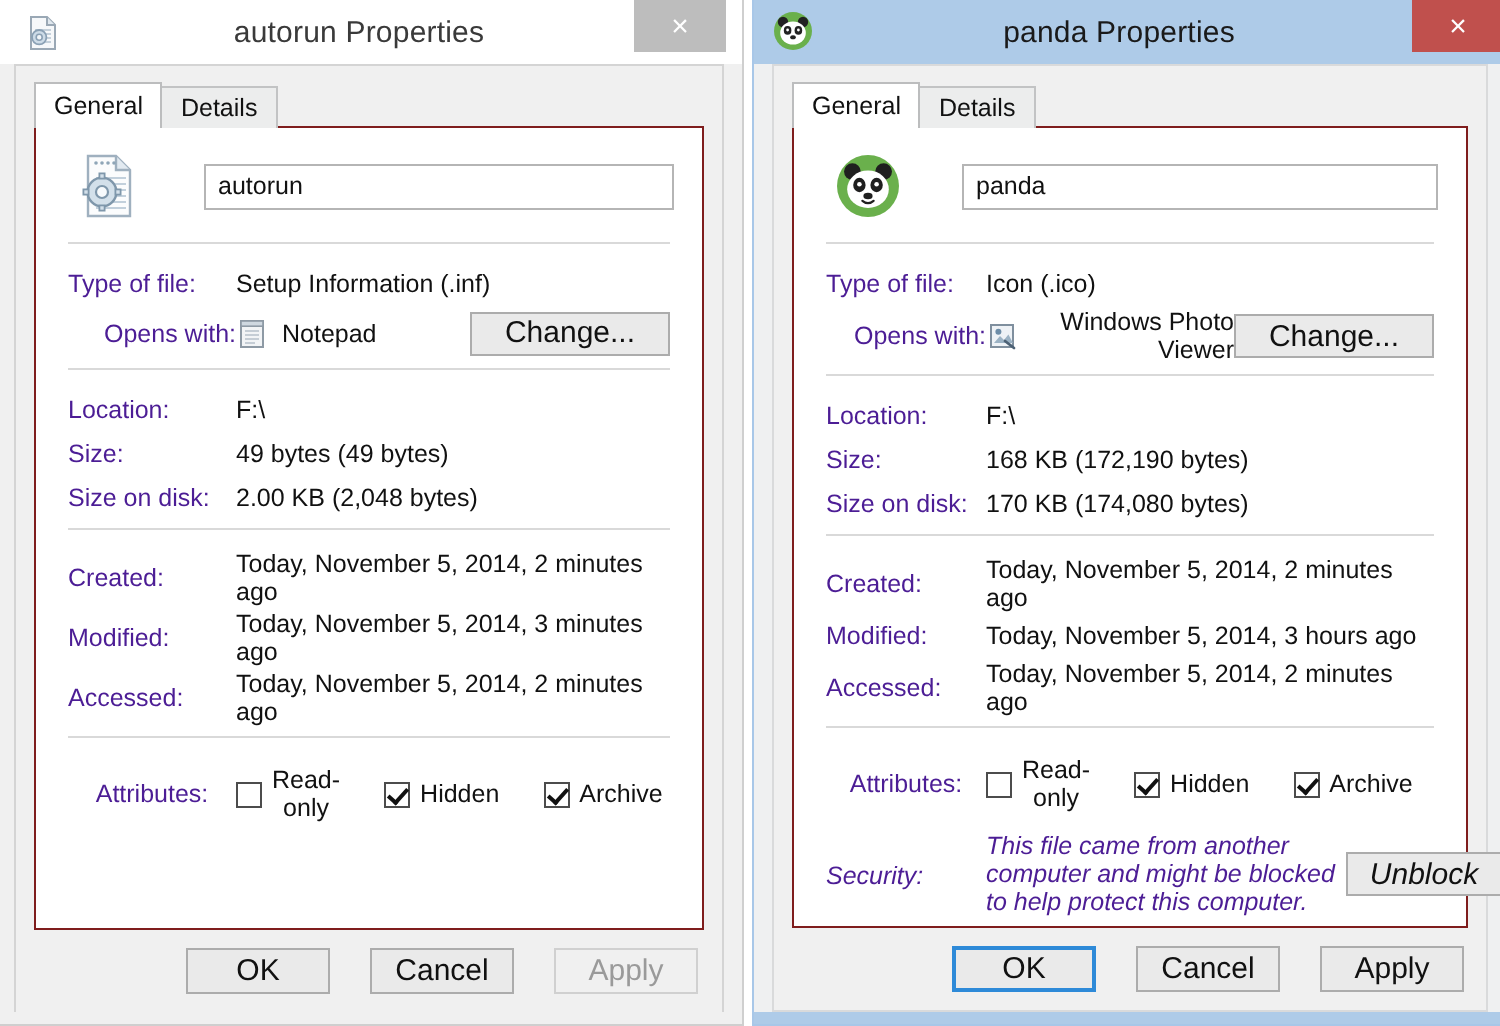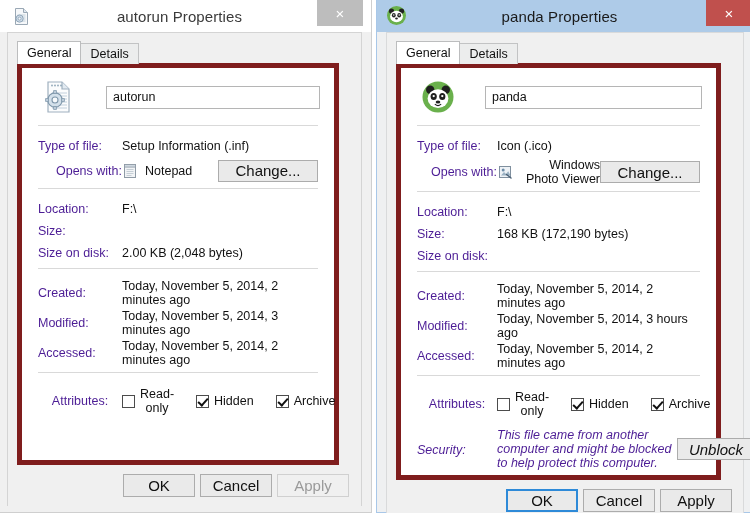--- a/index.html
+++ b/index.html
@@ -134,24 +134,24 @@
     background: #ffffff;
     height: 23px;
     border-color: #bcbdbe;
     position: relative;
     z-index: 4;
   }
 
   
   .tabpage {
     position: relative;
-    margin: -1px 22px 0 9px;
+    margin: -1px 9px 0 9px;
     flex: 1;
     background: #ffffff;
-    border: 5px solid #7f1d1d;
+    border: 1px solid #7f1d1d;
     padding: 0;
   }
 
   
   .file-header {
     display: flex;
     align-items: center;
     padding: 12px 14px 11px 14px;
   }
   .bigicon {
@@ -261,21 +261,21 @@
     color: #4c1d95;
   }
   .btn.unblock { margin-left: auto; min-width: 78px; }
 
   
   .footer {
     flex: 0 0 auto;
     display: flex;
     justify-content: flex-end;
     align-items: center;
-    gap: 5px;
+    gap: 20px;
     padding: 9px 12px 9px 0;
   }
   .footer .btn { min-width: 72px; height: 23px; }
   .window.active .footer { padding-right: 11px; }
 
   .chrome-pad {
     flex: 0 0 6px;
   }
   .window.inactive .chrome-pad { background: #f0f0f0; }
 </style>
@@ -380,20 +380,21 @@
 
         <div class="hr"></div>
 
         <div class="rows">
           <div class="row">
             <span class="lbl">Location:</span>
             <span class="val">F:\</span>
           </div>
           <div class="row">
             <span class="lbl">Size:</span>
+            <span class="val">49 bytes (49 bytes)</span>
           </div>
           <div class="row">
             <span class="lbl">Size on disk:</span>
             <span class="val">2.00 KB (2,048 bytes)</span>
           </div>
         </div>
 
         <div class="hr"></div>
 
         <div class="rows">
@@ -524,20 +525,21 @@
           <div class="row">
             <span class="lbl">Location:</span>
             <span class="val">F:\</span>
           </div>
           <div class="row">
             <span class="lbl">Size:</span>
             <span class="val">168 KB (172,190 bytes)</span>
           </div>
           <div class="row">
             <span class="lbl">Size on disk:</span>
+            <span class="val">170 KB (174,080 bytes)</span>
           </div>
         </div>
 
         <div class="hr"></div>
 
         <div class="rows">
           <div class="row">
             <span class="lbl">Created:</span>
             <span class="val">Today, November 5, 2014, 2 minutes ago</span>
           </div>

